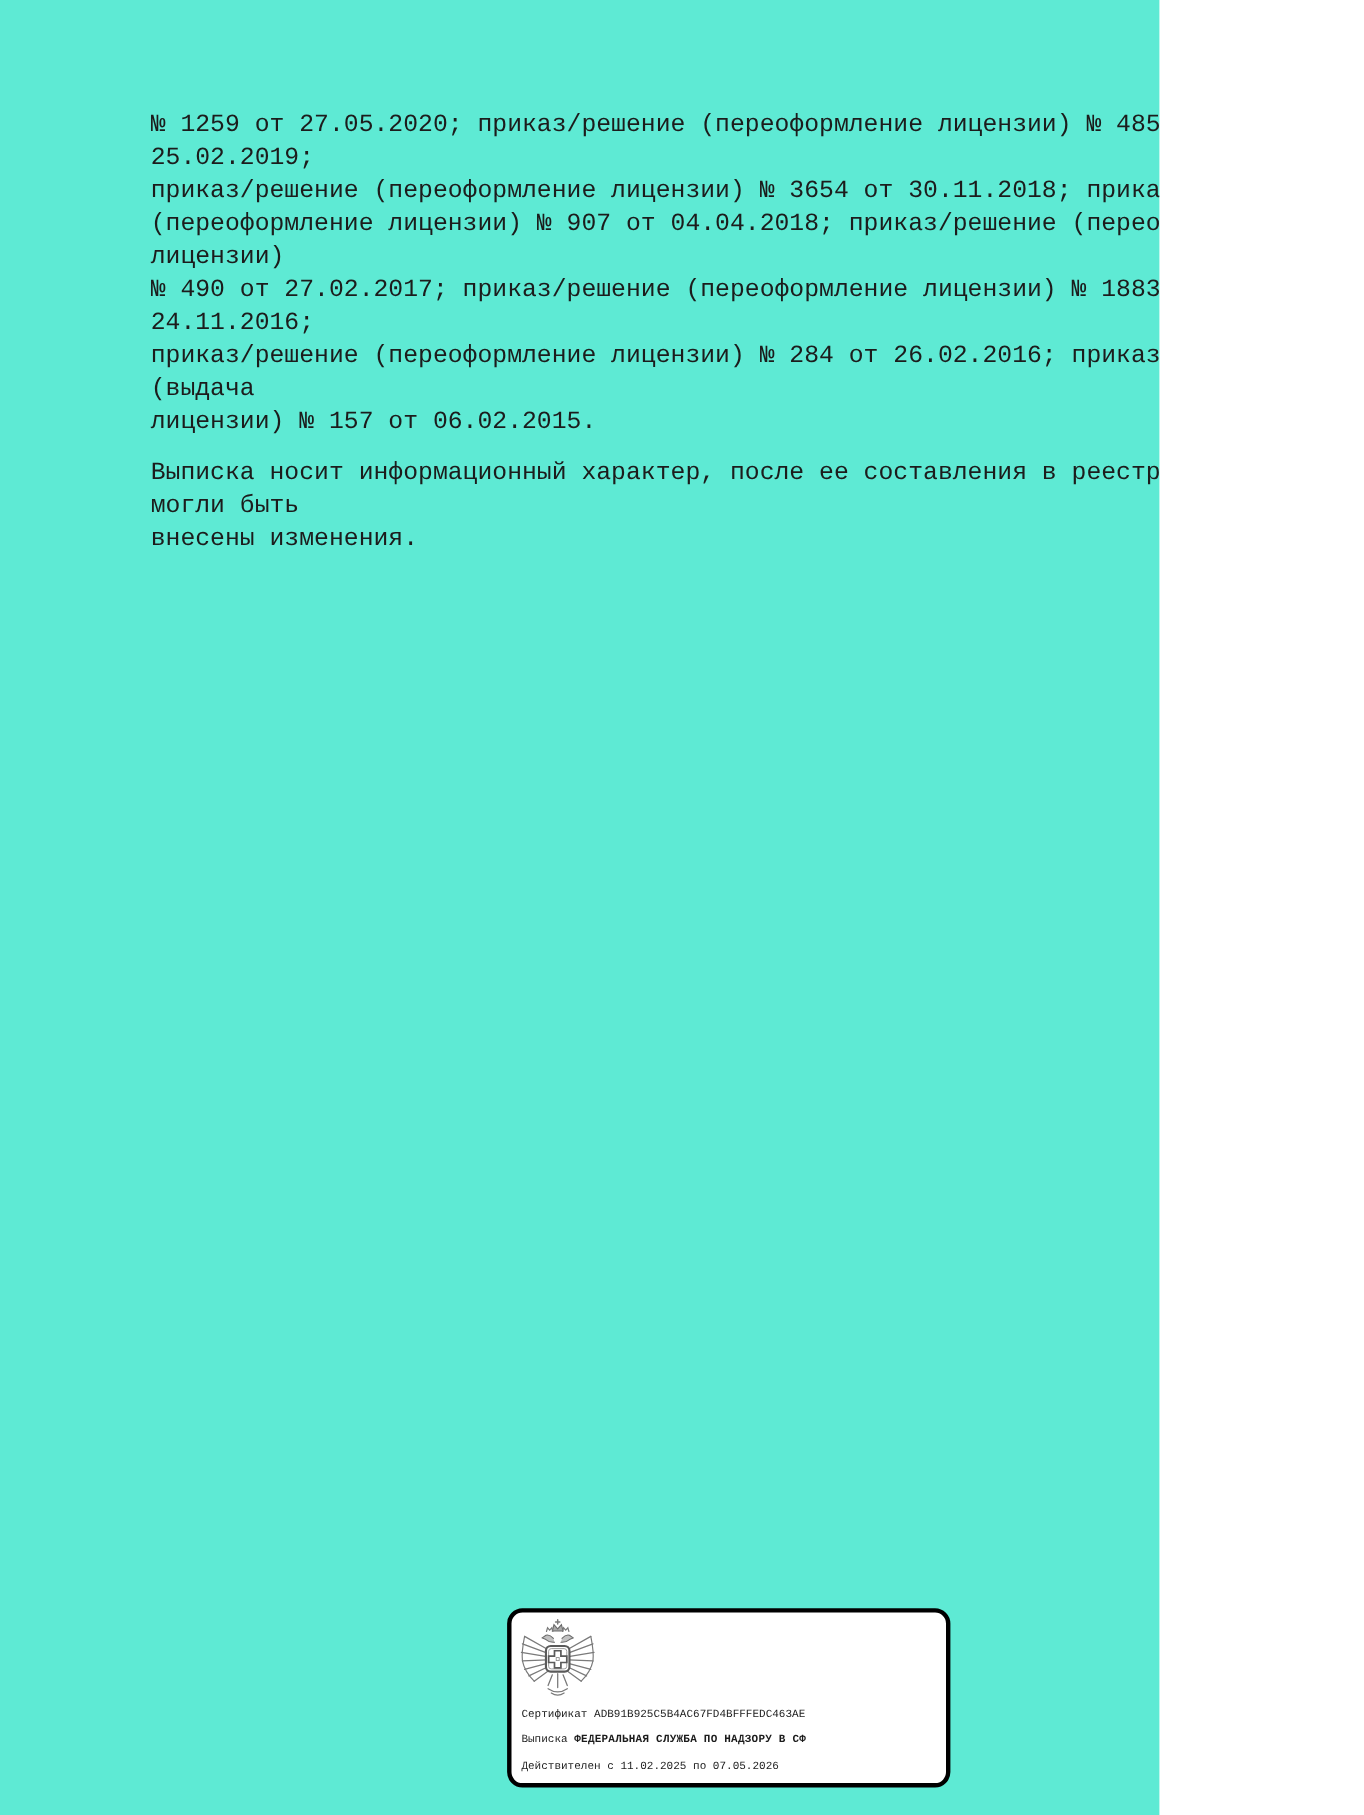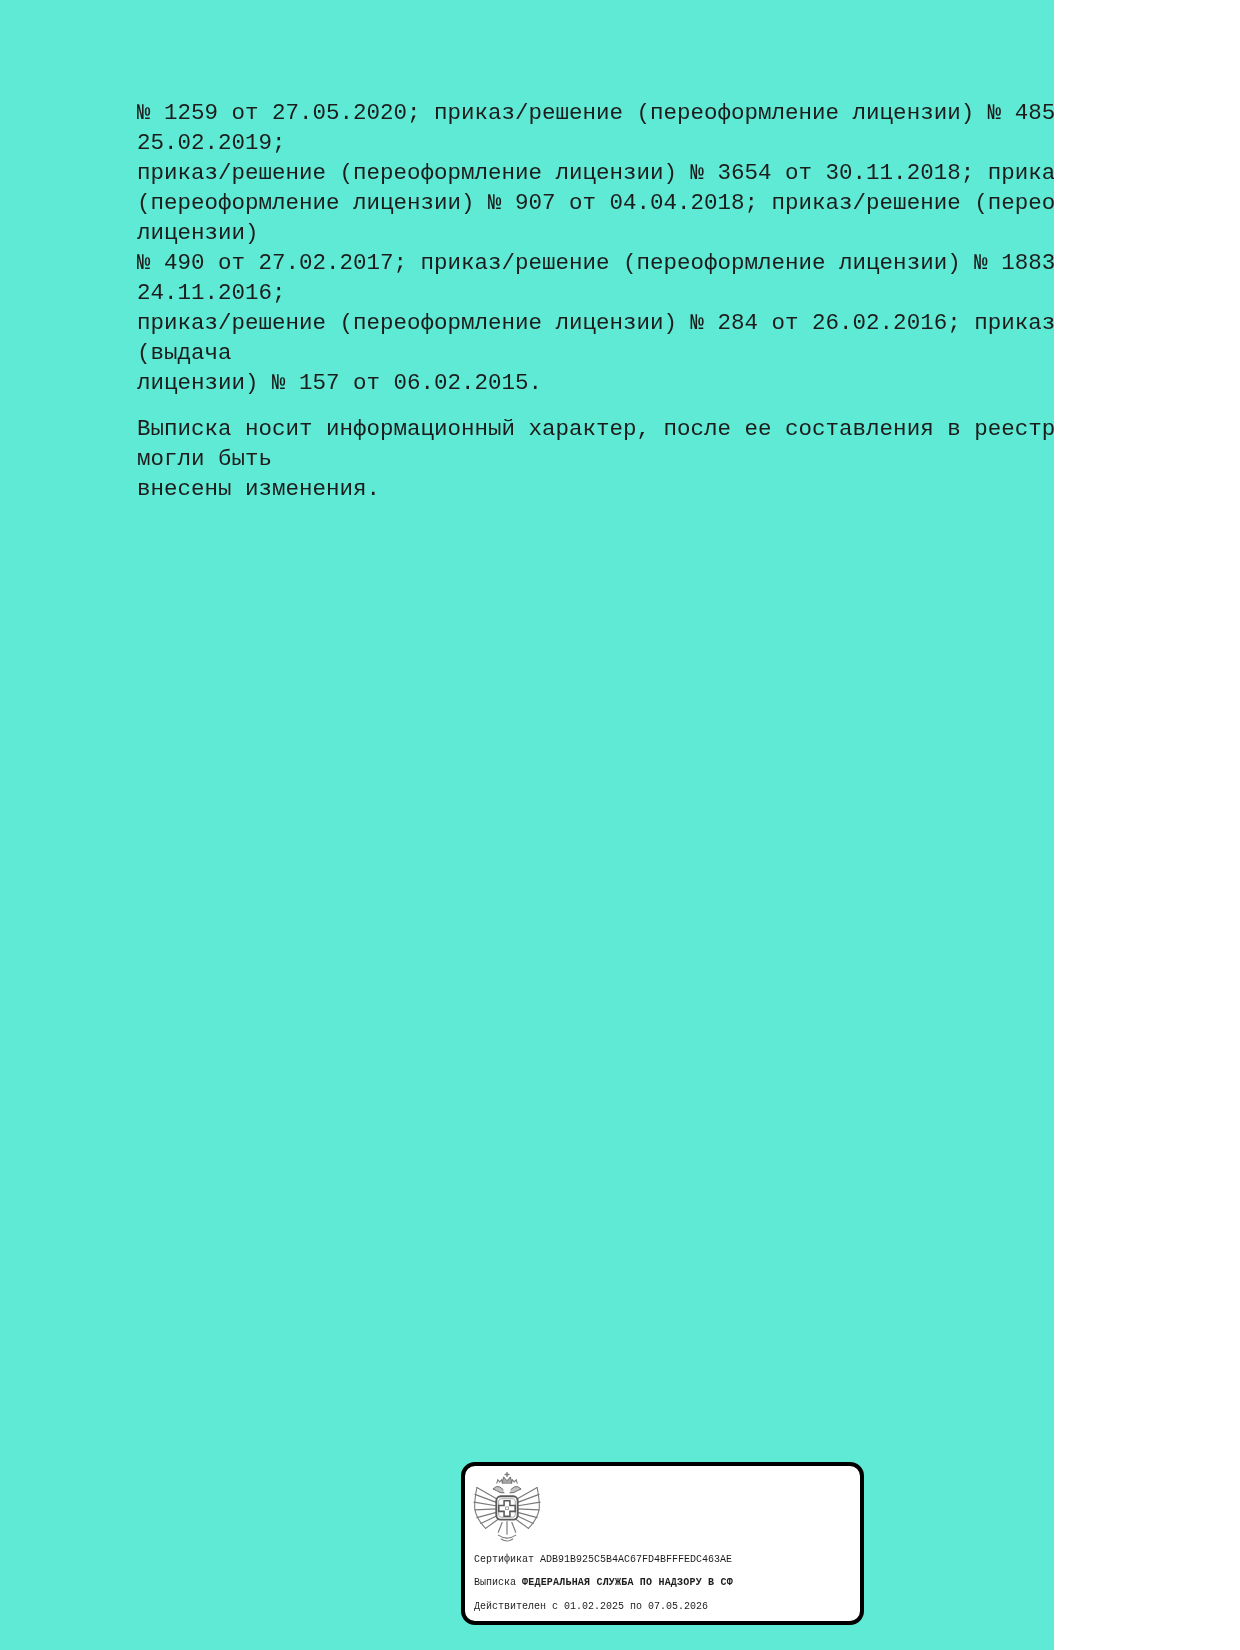--- a/index.html
+++ b/index.html
@@ -146,18 +146,18 @@
       <span>Сертификат</span>
       <span>ADB91B925C5B4AC67FD4BFFFEDC463AE</span>
     </div>
 
     <div class="stamp-line line-owner">
       <span>Выписка</span>
       <span class="val-bold">ФЕДЕРАЛЬНАЯ СЛУЖБА ПО НАДЗОРУ В СФ</span>
     </div>
 
     <div class="stamp-line line-validity">
-      <span>Действителен с 01.02.2025 по 07.05.2026</span>
+      <span>Действителен с 11.02.2025 по 07.05.2026</span>
     </div>
 
   </div>
 
 </div>
 
 </body></html>

